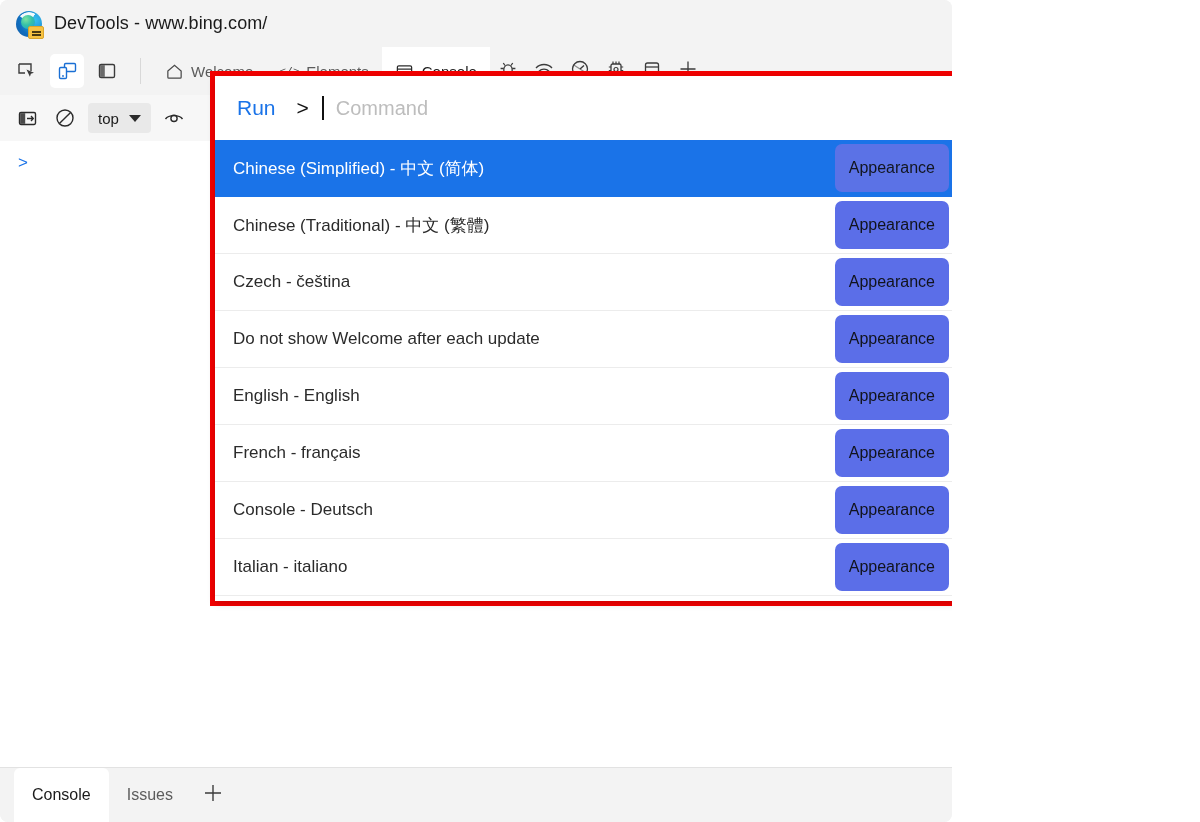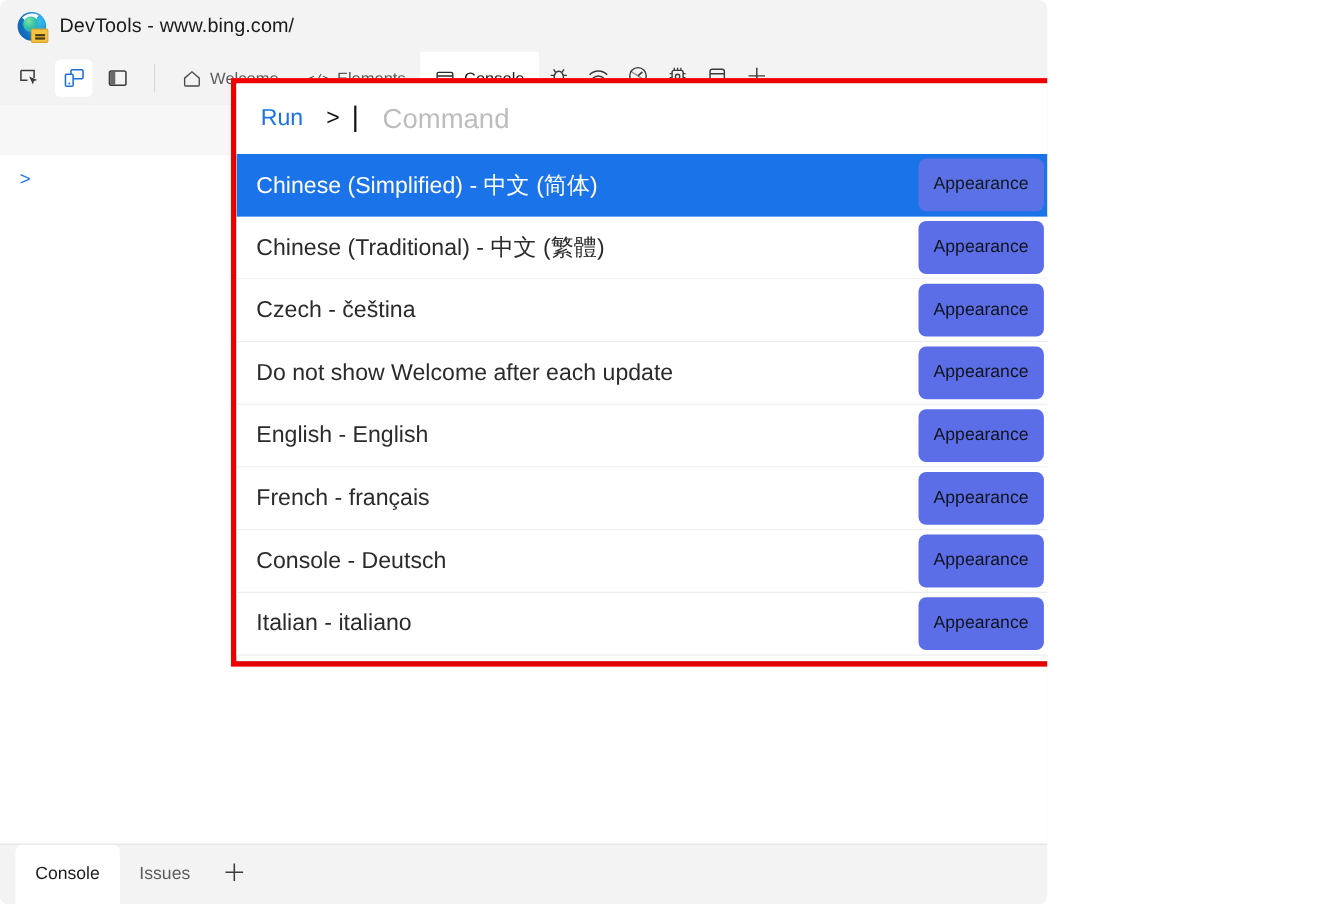--- a/index.html
+++ b/index.html
@@ -149,37 +149,37 @@
   }
   .palette-input{
     height:64px;flex:none;display:flex;align-items:center;
     padding-left:22px;gap:12px;background:#fff;
   }
   .run-label{color:#1a73e8;font-size:21px;}
   .gt{color:#111;font-size:21px;margin-left:9px;}
   .caretbar{
     display:inline-block;width:2px;height:24px;background:#111;margin:0 0 0 1px;
   }
-  .ph{color:#bdbdbd;font-size:25px;margin-left:12px;}
+  .ph{color:#bdbdbd;font-size:20px;margin-left:0;}
 
   .palette-list{
     flex:1;position:relative;overflow:hidden;display:flex;
   }
   .rows{flex:1;display:flex;flex-direction:column;}
   .row{
     height:56px;flex:none;
     display:flex;align-items:center;
     padding:0 0 0 18px;
     border-bottom:1px solid #ececec;
     background:#ffffff;
     position:relative;
   }
   .row.selected{background:#1a73e8;border-bottom-color:#1a73e8;}
   .row-title{
-    font-size:21px;color:#2b2b2b;white-space:nowrap;
+    font-size:17px;color:#2b2b2b;white-space:nowrap;
   }
   .row.selected .row-title{color:#ffffff;}
   .row-badge{
     margin-left:auto;margin-right:18px;
     background:#5b6ee8;color:#11131c;
     font-size:16px;
     border-radius:7px;
     padding:16px 14px;
     line-height:1;
     white-space:nowrap;
@@ -365,20 +365,45 @@
           <svg width="24" height="24" viewBox="0 0 24 24">
             <circle cx="12" cy="12" r="9.2" fill="none" stroke="#2b2b2b" stroke-width="1.3"></circle>
             <text x="12" y="16.4" font-size="11.5" text-anchor="middle" fill="#2b2b2b" font-family="Liberation Sans, sans-serif">?</text>
           </svg>
         </span>
       </div>
     </div>
   </div>
 
   <div class="subbar">
+    <div class="sb-left">
+      <div class="sb-ico">
+        <svg width="21" height="21" viewBox="0 0 21 21">
+          <rect x="2.5" y="4.5" width="16" height="12" rx="1.4" fill="none" stroke="#2b2b2b" stroke-width="1.4"></rect>
+          <rect x="3.2" y="5.2" width="5" height="10.6" fill="#2b2b2b" opacity=".85"></rect>
+          <path d="M10 10.5h6M14 8l2.3 2.5L14 13" fill="none" stroke="#2b2b2b" stroke-width="1.3"></path>
+        </svg>
+      </div>
+      <div class="sb-ico">
+        <svg width="22" height="22" viewBox="0 0 22 22">
+          <circle cx="11" cy="11" r="8" fill="none" stroke="#2b2b2b" stroke-width="1.4"></circle>
+          <line x1="5.4" y1="16.6" x2="16.6" y2="5.4" stroke="#2b2b2b" stroke-width="1.4"></line>
+        </svg>
+      </div>
+      <div class="ctx-select">
+        <span>top</span>
+        <span class="caret"></span>
+      </div>
+      <div class="sb-ico">
+        <svg width="24" height="24" viewBox="0 0 24 24">
+          <path d="M3.5 13c3-4.5 14-4.5 17 0" fill="none" stroke="#2b2b2b" stroke-width="1.4"></path>
+          <circle cx="12" cy="12.4" r="3.1" fill="none" stroke="#2b2b2b" stroke-width="1.4"></circle>
+        </svg>
+      </div>
+    </div>
     <div class="sb-right">
       <div class="sb-ico">
         <svg width="24" height="24" viewBox="0 0 24 24">
           <path d="M12 4.2l1.6.35.85 1.5 1.7-.2 1.15 1.2-.55 1.62 1.0 1.4-.6 1.6-1.65.5-.45 1.65-1.55.65-1.4-.95-1.55.6-1.2-1.15.15-1.7-1.45-.9.05-1.68 1.5-.8.2-1.7 1.6-.55z" fill="none" stroke="#6b6b6b" stroke-width="1.4" stroke-linejoin="round"></path>
           <circle cx="12" cy="12" r="2.7" fill="none" stroke="#6b6b6b" stroke-width="1.4"></circle>
         </svg>
       </div>
     </div>
   </div>
 

